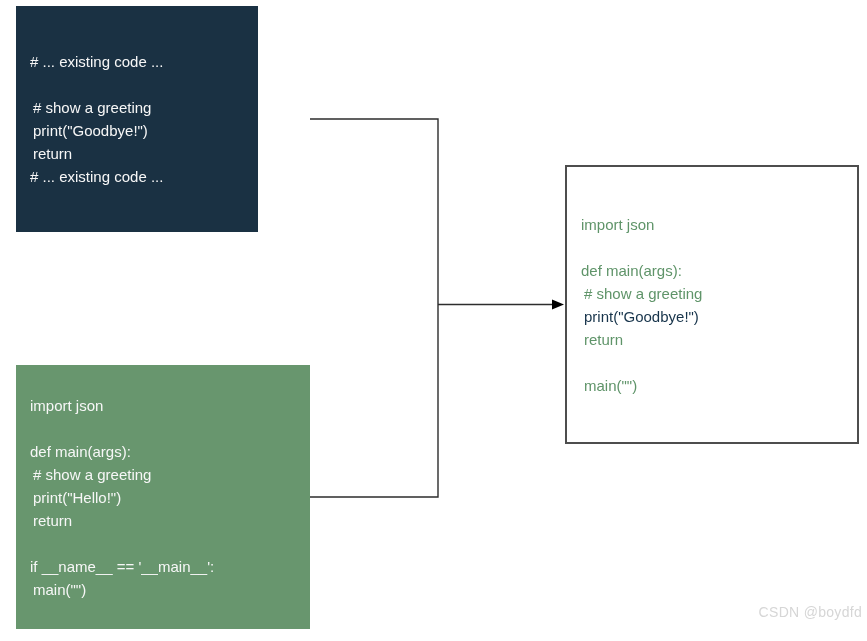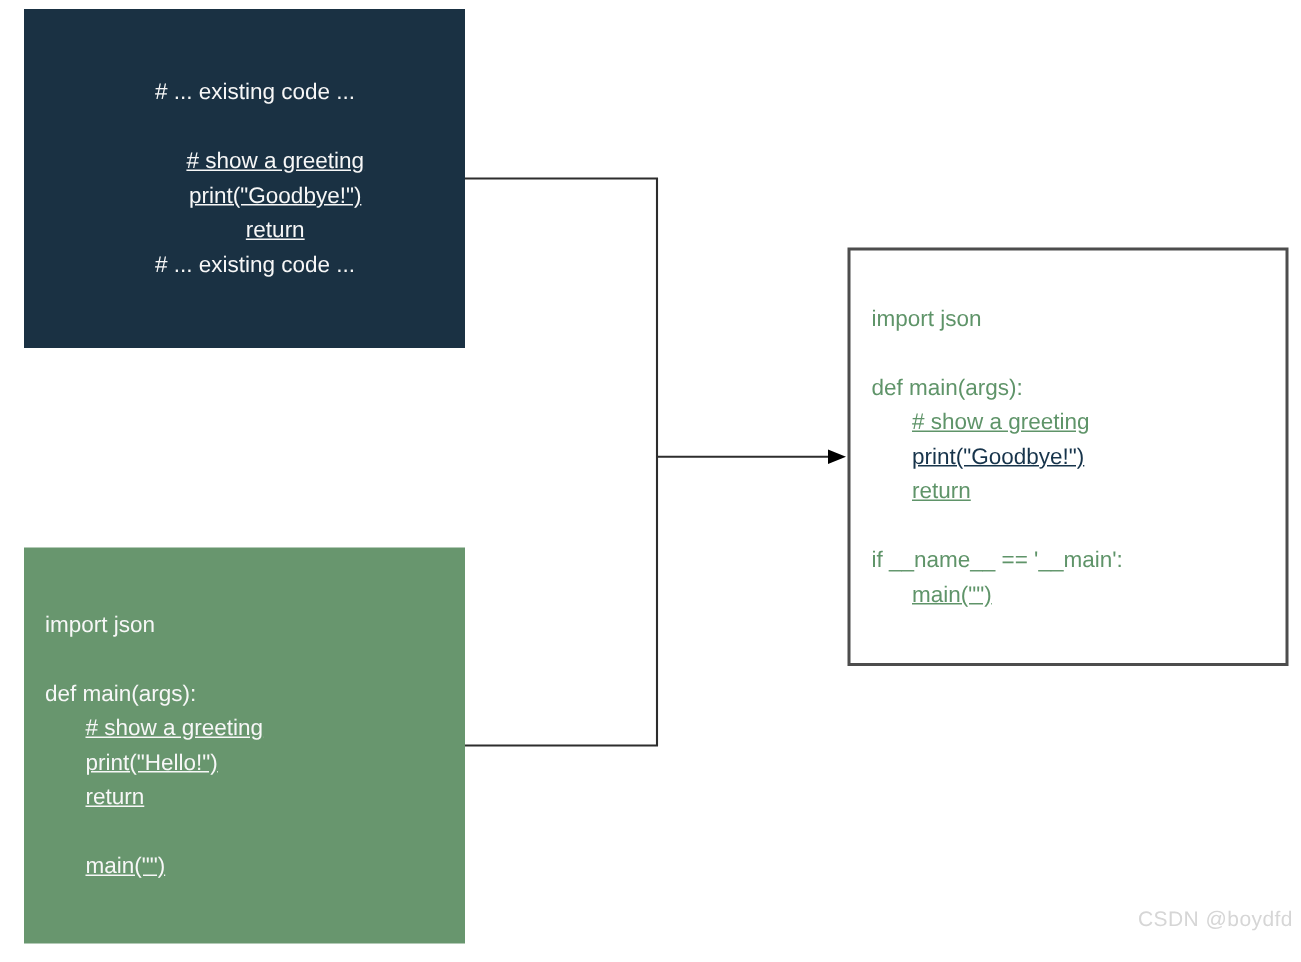--- a/index.html
+++ b/index.html
@@ -26,26 +26,25 @@
     justify-content: center;
     font-size: 15px;
     line-height: 23px;
     z-index: 2;
   }
   .code-box .code-line {
     padding-left: 14px;
     white-space: pre;
   }
   .code-box .code-line.indent {
-    padding-left: 41px;
-    text-decoration: underline;
+    padding-left: 17px;
   }
   #box-existing {
     left: 16px; top: 6px;
-    width: 294px; height: 226px; align-items: center;
+    width: 242px; height: 226px;
   }
   #box-original {
     left: 16px; top: 365px;
     width: 294px; height: 264px;
   }
   #box-result {
     left: 565px; top: 165px;
     width: 294px; height: 279px;
     border: 2px solid #4d4d4d;
   }
@@ -78,30 +77,30 @@
     </div>
 
   <div id="box-original" class="code-box" style="background-color: rgb(104, 150, 110); color: rgb(247, 247, 247);">
       <div class="code-line">import json</div>
       <div class="code-line">&nbsp;</div>
       <div class="code-line">def main(args):</div>
       <div class="code-line indent"># show a greeting</div>
       <div class="code-line indent">print("Hello!")</div>
       <div class="code-line indent">return</div>
       <div class="code-line">&nbsp;</div>
+      <div class="code-line">if __name__ == '__main__':</div>
       <div class="code-line indent">main("")</div>
     </div>
 
   <div id="box-result" class="code-box" style="background-color: rgb(255, 255, 255); border-color: rgb(77, 77, 77);">
       <div class="code-line" style="color: rgb(95, 148, 105);">import json</div>
       <div class="code-line">&nbsp;</div>
       <div class="code-line" style="color: rgb(95, 148, 105);">def main(args):</div>
       <div class="code-line indent" style="color: rgb(95, 148, 105);"># show a greeting</div>
       <div class="code-line indent" style="color: rgb(23, 52, 75);">print("Goodbye!")</div>
       <div class="code-line indent" style="color: rgb(95, 148, 105);">return</div>
       <div class="code-line">&nbsp;</div>
-      <div class="code-line" style="color: rgb(95, 148, 105);">if __name__ == '__main':</div>
       <div class="code-line indent" style="color: rgb(95, 148, 105);">main("")</div>
     </div>
 
   <div class="watermark" style="color: rgb(214, 214, 214);">CSDN @boydfd</div>
 
 </div>
 
 </body></html>

